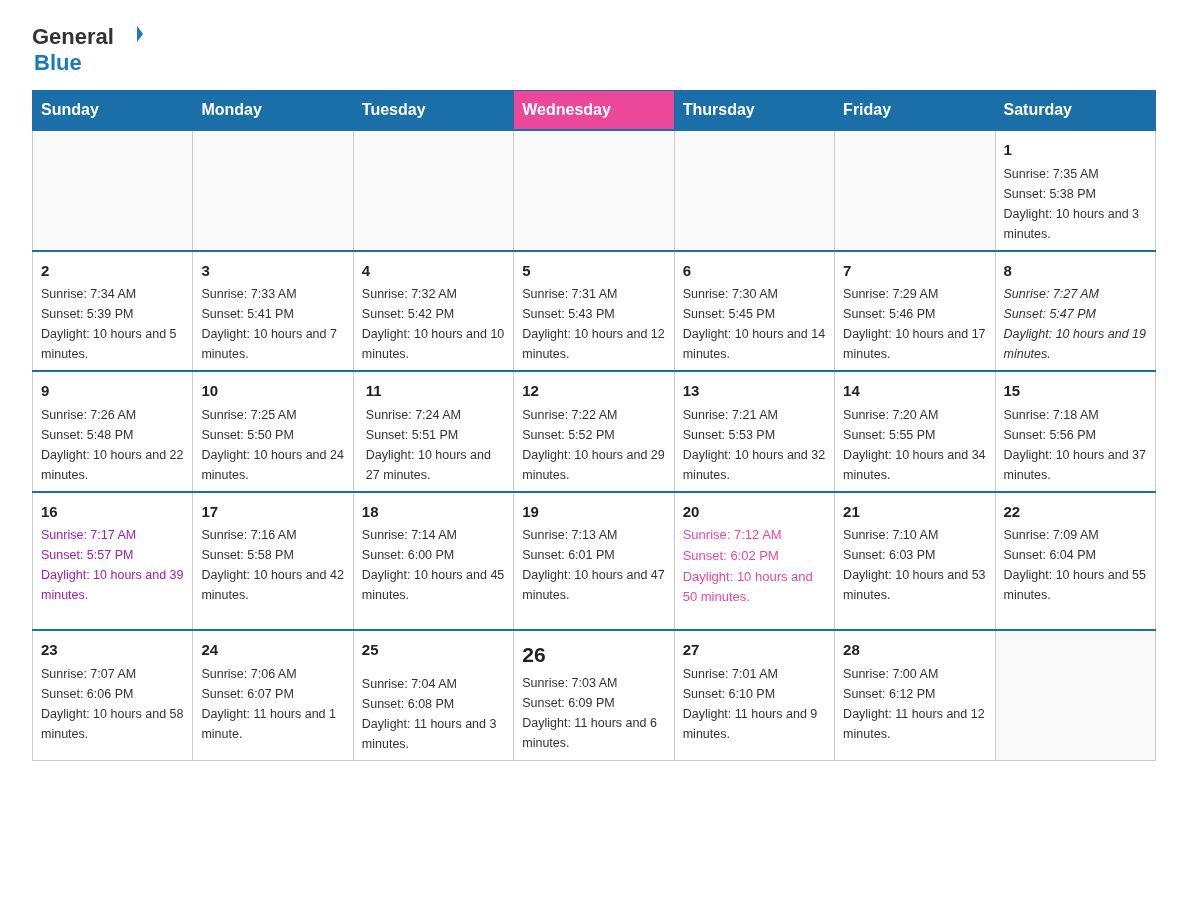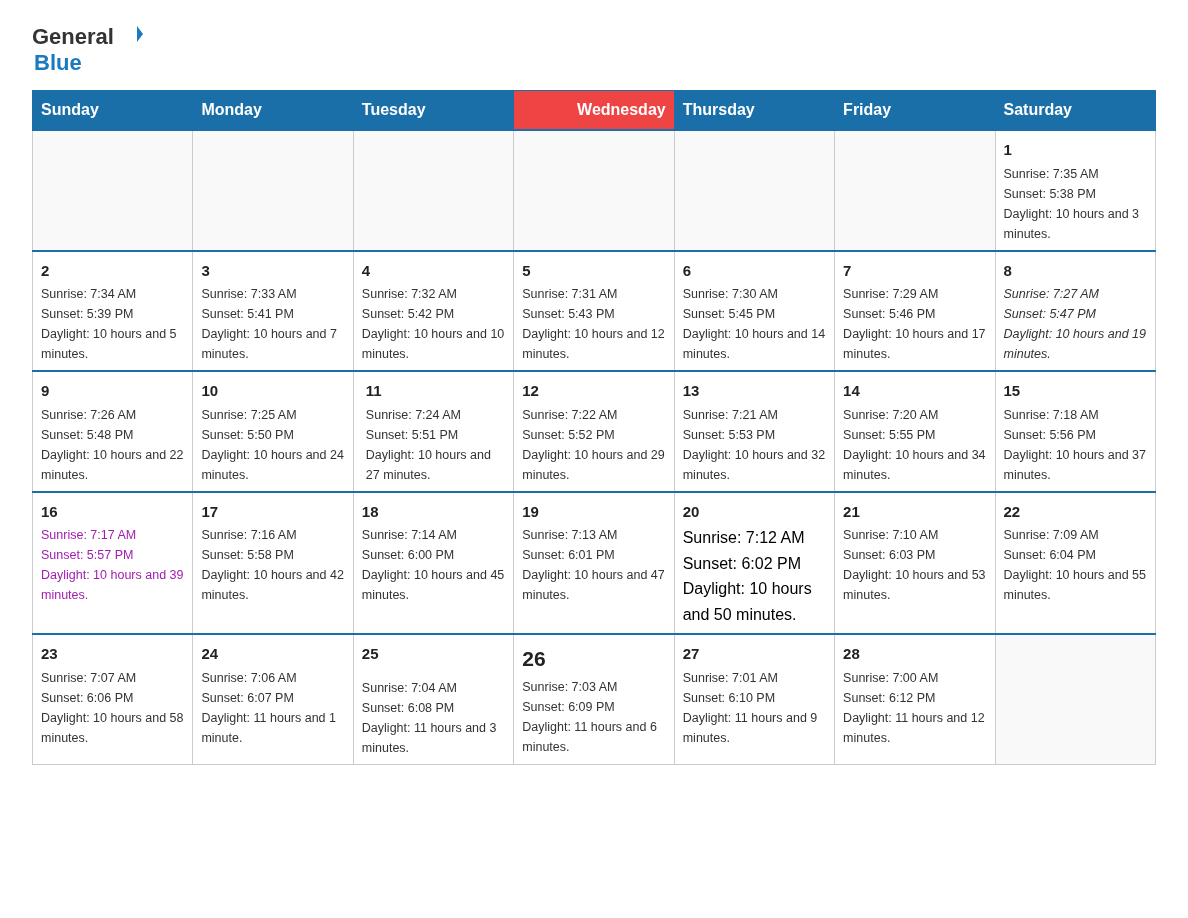--- a/index.html
+++ b/index.html
@@ -67,21 +67,21 @@
       <div style="font-size:48px;font-weight:bold;color:#222;line-height:1.1;"></div>
       <div style="font-size:20px;color:#444;margin-top:4px;"></div>
     </div>
   </div>
   <table id="main-calendar" style="width:100%;border-collapse:collapse;">
     <thead>
         <tr id="cal-header">
           <th style="background: rgb(26, 111, 168); color: rgb(255, 255, 255); font-size: 16px; font-weight: 600; padding: 10px 8px; text-align: left; border: 1px solid rgb(26, 111, 168);">Sunday</th>
           <th style="background: rgb(26, 111, 168); color: rgb(255, 255, 255); font-size: 16px; font-weight: 600; padding: 10px 8px; text-align: left; border: 1px solid rgb(26, 111, 168);">Monday</th>
           <th style="background: rgb(26, 111, 168); color: rgb(255, 255, 255); font-size: 16px; font-weight: 600; padding: 10px 8px; text-align: left; border: 1px solid rgb(26, 111, 168);">Tuesday</th>
-          <th style="background: #ef4444; color: rgb(255, 255, 255); font-size: 16px; font-weight: 600; padding: 10px 8px; text-align: right; border: 1px solid rgb(26, 111, 168);">Wednesday</th>
+          <th style="background: #ec4899; color: rgb(255, 255, 255); font-size: 16px; font-weight: 600; padding: 10px 8px; text-align: left; border: 1px solid rgb(26, 111, 168);">Wednesday</th>
           <th style="background: rgb(26, 111, 168); color: rgb(255, 255, 255); font-size: 16px; font-weight: 600; padding: 10px 8px; text-align: left; border: 1px solid rgb(26, 111, 168);">Thursday</th>
           <th style="background: rgb(26, 111, 168); color: rgb(255, 255, 255); font-size: 16px; font-weight: 600; padding: 10px 8px; text-align: left; border: 1px solid rgb(26, 111, 168);">Friday</th>
           <th style="background: rgb(26, 111, 168); color: rgb(255, 255, 255); font-size: 16px; font-weight: 600; padding: 10px 8px; text-align: left; border: 1px solid rgb(26, 111, 168);">Saturday</th>
         </tr>
       </thead>
     <tbody id="cal-body">
         <tr>
           <td style="vertical-align: top; border-width: 2px 1px 1px; border-style: solid; border-color: rgb(26, 111, 168) rgb(204, 204, 204) rgb(204, 204, 204); border-image: initial; padding: 8px 8px 6px; width: calc(14.2857%); font-size: 13px; color: rgb(51, 51, 51); line-height: 1.5; min-height: 110px; background: rgb(249, 249, 249);"></td>
           <td style="vertical-align: top; border-width: 2px 1px 1px; border-style: solid; border-color: rgb(26, 111, 168) rgb(204, 204, 204) rgb(204, 204, 204); border-image: initial; padding: 8px 8px 6px; width: calc(14.2857%); font-size: 13px; color: rgb(51, 51, 51); line-height: 1.5; min-height: 110px; background: rgb(249, 249, 249);"></td>
           <td style="vertical-align: top; border-width: 2px 1px 1px; border-style: solid; border-color: rgb(26, 111, 168) rgb(204, 204, 204) rgb(204, 204, 204); border-image: initial; padding: 8px 8px 6px; width: calc(14.2857%); font-size: 13px; color: rgb(51, 51, 51); line-height: 1.5; min-height: 110px; background: rgb(249, 249, 249);"></td>
@@ -165,21 +165,21 @@
           <td style="vertical-align: top; border-width: 2px 1px 1px; border-style: solid; border-color: rgb(26, 111, 168) rgb(204, 204, 204) rgb(204, 204, 204); border-image: initial; padding: 8px 8px 6px; width: calc(14.2857%); font-size: 13px; color: rgb(51, 51, 51); line-height: 1.5; min-height: 110px;">
             <span style="font-size: 15px; font-weight: bold; color: rgb(34, 34, 34); display: block; margin-bottom: 2px;">18</span>
             <div style="font-size: 12.5px; color: rgb(51, 51, 51); line-height: 1.6;">Sunrise: 7:14 AM<br>Sunset: 6:00 PM<br>Daylight: 10 hours and 45 minutes.</div>
           </td>
           <td style="vertical-align: top; border-width: 2px 1px 1px; border-style: solid; border-color: rgb(26, 111, 168) rgb(204, 204, 204) rgb(204, 204, 204); border-image: initial; padding: 8px 8px 24px; width: calc(14.2857%); font-size: 13px; color: rgb(51, 51, 51); line-height: 1.5; min-height: 110px;">
             <span style="font-size: 15px; font-weight: bold; color: rgb(34, 34, 34); display: block; margin-bottom: 2px;">19</span>
             <div style="font-size: 12.5px; color: rgb(51, 51, 51); line-height: 1.6;">Sunrise: 7:13 AM<br>Sunset: 6:01 PM<br>Daylight: 10 hours and 47 minutes.</div>
           </td>
           <td style="vertical-align: top; border-width: 2px 1px 1px; border-style: solid; border-color: rgb(26, 111, 168) rgb(204, 204, 204) rgb(204, 204, 204); border-image: initial; padding: 8px 8px 6px; width: calc(14.2857%); font-size: 13px; color: rgb(51, 51, 51); line-height: 1.5; min-height: 110px;">
             <span style="font-size: 15px; font-weight: bold; color: rgb(34, 34, 34); display: block; margin-bottom: 2px;">20</span>
-            <div style="font-size: 16px; color: #000000; line-height: 1.6;">Sunrise: 7:12 AM<br>Sunset: 6:02 PM<br>Daylight: 10 hours and 50 minutes.</div>
+            <div style="font-size: 13px; color: #ec4899; line-height: 1.6;">Sunrise: 7:12 AM<br>Sunset: 6:02 PM<br>Daylight: 10 hours and 50 minutes.</div>
           </td>
           <td style="vertical-align: top; border-width: 2px 1px 1px; border-style: solid; border-color: rgb(26, 111, 168) rgb(204, 204, 204) rgb(204, 204, 204); border-image: initial; padding: 8px 8px 6px; width: calc(14.2857%); font-size: 13px; color: rgb(51, 51, 51); line-height: 1.5; min-height: 110px;">
             <span style="font-size: 15px; font-weight: bold; color: rgb(34, 34, 34); display: block; margin-bottom: 2px;">21</span>
             <div style="font-size: 12.5px; color: rgb(51, 51, 51); line-height: 1.6;">Sunrise: 7:10 AM<br>Sunset: 6:03 PM<br>Daylight: 10 hours and 53 minutes.</div>
           </td>
           <td style="vertical-align: top; border-width: 2px 1px 1px; border-style: solid; border-color: rgb(26, 111, 168) rgb(204, 204, 204) rgb(204, 204, 204); border-image: initial; padding: 8px 8px 6px; width: calc(14.2857%); font-size: 13px; color: rgb(51, 51, 51); line-height: 1.5; min-height: 110px;">
             <span style="font-size: 15px; font-weight: bold; color: rgb(34, 34, 34); display: block; margin-bottom: 2px;">22</span>
             <div style="font-size: 12.5px; color: rgb(51, 51, 51); line-height: 1.6;">Sunrise: 7:09 AM<br>Sunset: 6:04 PM<br>Daylight: 10 hours and 55 minutes.</div>
           </td>
         </tr>

